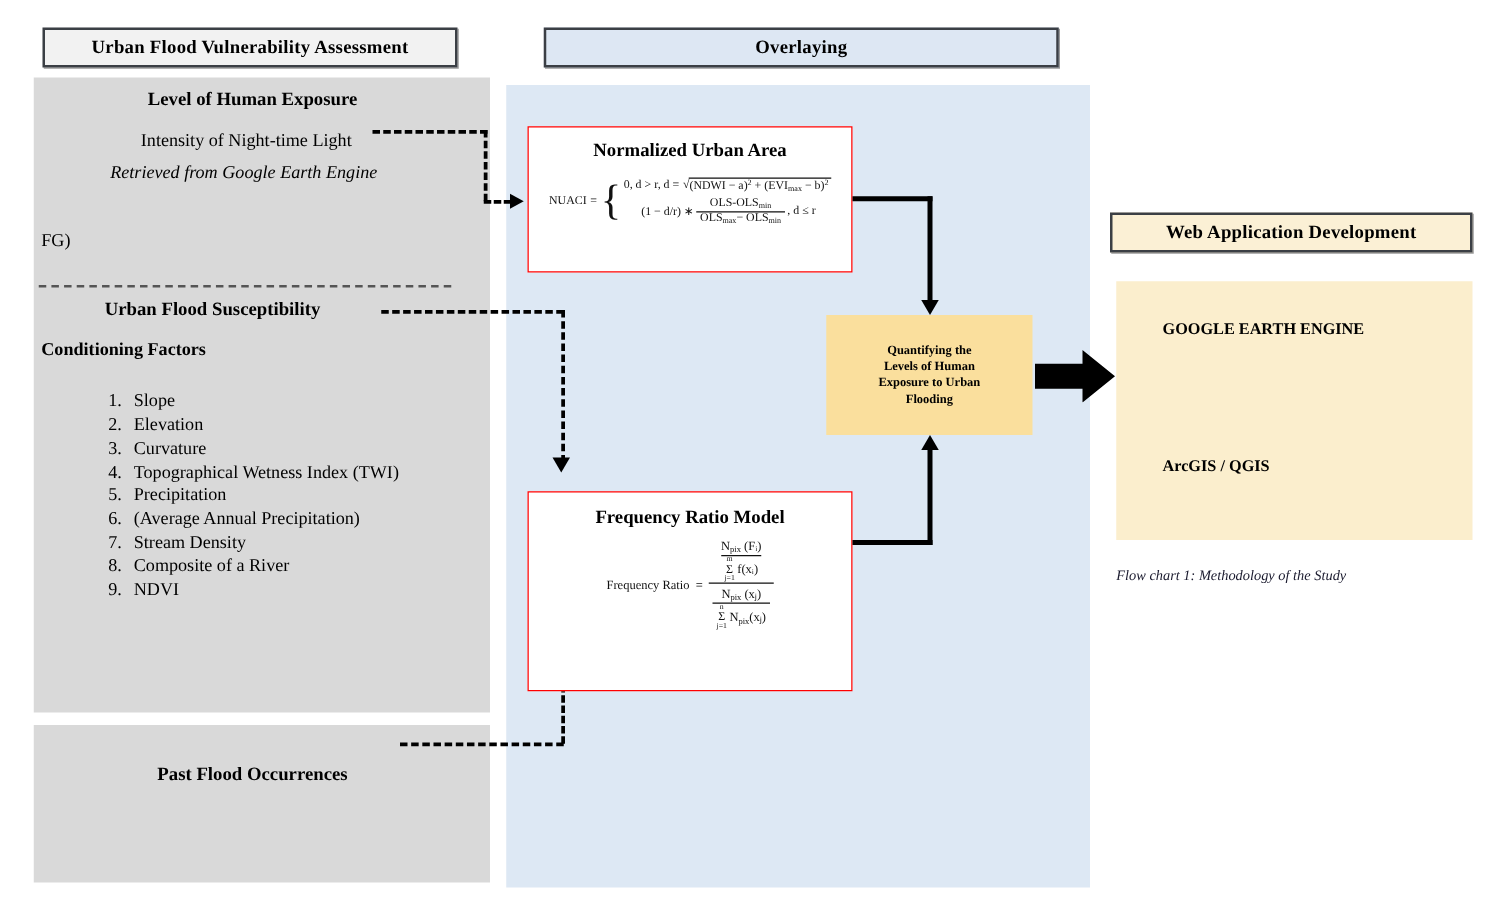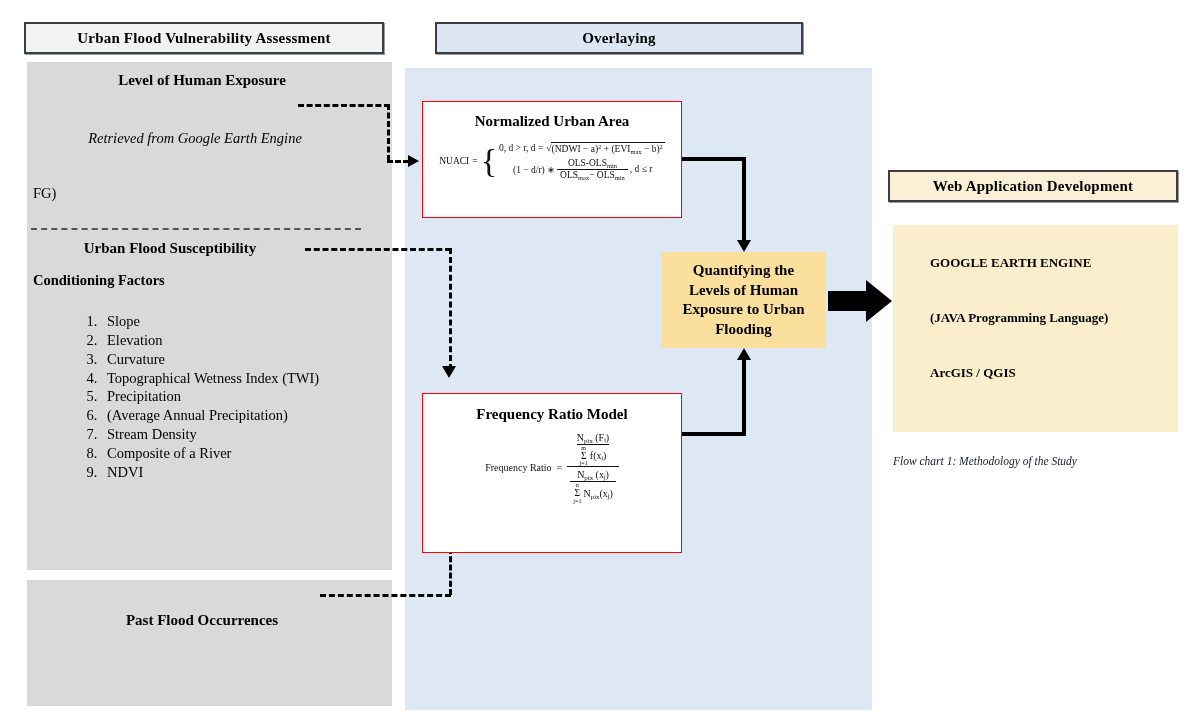--- a/index.html
+++ b/index.html
@@ -28,21 +28,21 @@
   .redbox{border:1.5px solid #ff0000;background:#ffffff;}
 
   .box-title{
     text-align:center;font-weight:bold;font-size:15px;line-height:1.25;
   }
 
   
   .yellowbox{
     background:#fadf9d;
     display:flex;align-items:center;justify-content:center;
-    text-align:center;font-weight:bold;font-size:15px;line-height:1.3;
+    text-align:center;font-weight:bold;font-size:10px;line-height:1.3;
     padding:4px 8px;
   }
 
   
   .sec-title{text-align:center;font-weight:bold;font-size:15px;}
   .lbl{font-size:14.5px;}
   .lbl.center{text-align:center;}
   .lbl.ital{font-style:italic;text-align:center;}
   .bold{font-weight:bold;}
 
@@ -84,42 +84,45 @@
   .sqrt{border-top:1px solid #111;padding:0 2px 0 1px;margin-left:-1px;}
   .brace{font-size:34px;line-height:0.9;font-weight:300;}
   .sigma{display:inline-flex;flex-direction:column;align-items:center;font-size:.62em;line-height:1;vertical-align:middle;}
   .sigma .big{font-size:1.55em;line-height:.95;}
 </style>
 </head>
 <body>
 
 <div id="canvas">
 
-  <div class="abs hdr" style="left:24px;top:22px;width:360px;height:32px;">
+  <div class="abs hdr" style="left:34px;top:22px;width:332px;height:32px;">
     <span>Urban Flood Vulnerability Assessment</span>
   </div>
 
-  <div class="abs hdr blue" style="left:435px;top:22px;width:368px;height:32px;">
+  <div class="abs hdr blue" style="left:435px;top:22px;width:412px;height:32px;">
     <span>Overlaying</span>
   </div>
 
   <div class="abs hdr cream" style="left:888px;top:170px;width:290px;height:32px;">
     <span>Web Application Development</span>
   </div>
 
   <div class="abs panel-blue" style="left:405px;top:68px;width:467px;height:642px;"></div>
 
   <div class="abs panel-gray" style="left:27px;top:62px;width:365px;height:508px;"></div>
 
   <div class="abs panel-gray" style="left:27px;top:580px;width:365px;height:126px;"></div>
 
   <div class="abs sec-title" style="left:37px;top:72px;width:330px;">
     <span>Level of Human Exposure</span>
   </div>
 
+  <div class="abs lbl center" style="left:37px;top:105px;width:320px;">
+    <span>Intensity of Night-time Light</span>
+  </div>
 
   <div class="abs lbl ital" style="left:30px;top:130px;width:330px;">
     <span>Retrieved from Google Earth Engine</span>
   </div>
 
   <div class="abs lbl" style="left:33px;top:185px;width:360px;">
     <span>FG)</span>
   </div>
 
   <div class="abs dash-h" style="left:31px;top:228px;width:330px;border-top-width:2px;border-top-color:#555;"></div>
@@ -253,23 +256,20 @@
       <polygon points="0,11 38,11 38,0 64,21 38,42 38,31 0,31" fill="#000000"></polygon>
     </svg>
   </div>
 
   <div class="abs panel-cream" style="left:893px;top:225px;width:285px;height:207px;"></div>
 
   <div class="abs cream-line" style="left:930px;top:255px;width:200px;">
     <span>GOOGLE EARTH ENGINE</span>
   </div>
 
-  <div class="abs cream-line" style="left:930px;top:310px;width:210px;">
-    <span>(JAVA Programming Language)</span>
-  </div>
 
   <div class="abs cream-line" style="left:930px;top:365px;width:210px;">
     <span>ArcGIS / QGIS</span>
   </div>
 
   <div class="abs caption" style="left:893px;top:455px;width:290px;">
     <span>Flow chart 1: Methodology of the Study</span>
   </div>
 
 </div>

